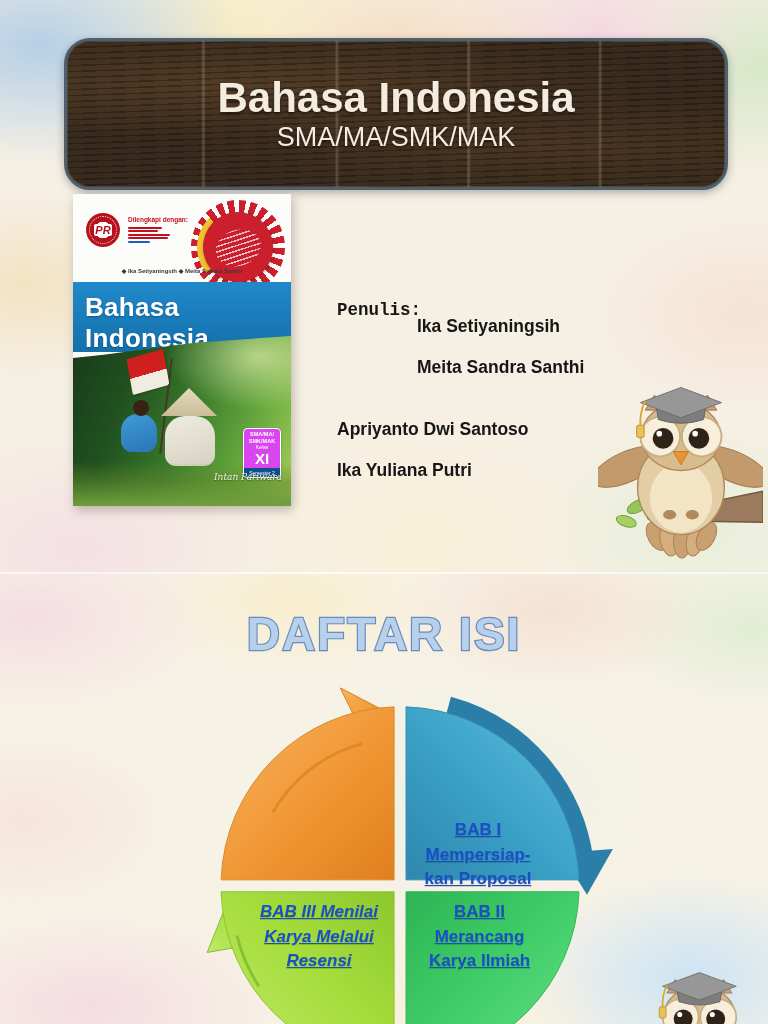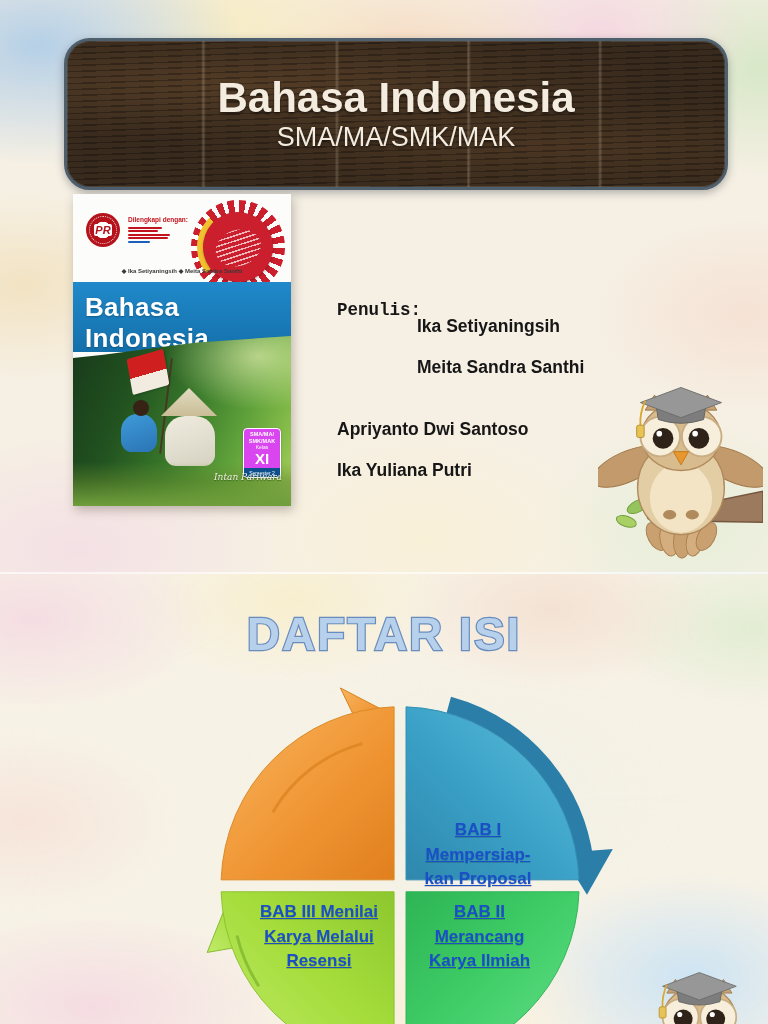--- a/index.html
+++ b/index.html
@@ -122,21 +122,21 @@
   .daftar-wrap{position:absolute;left:0;top:24px;width:700px;height:70px;}
   .cycle-diagram{position:absolute;left:180px;top:108px;width:460px;height:344px;}
   .cycle-svg{position:absolute;left:0;top:0;}
   .chapter-link{position:absolute;z-index:2;text-align:center;font-size:17px;font-weight:bold;
     line-height:1.45;white-space:pre-line;text-decoration:underline;cursor:pointer;
     text-shadow:0 1px 1px rgba(0,0,0,.15);}
   .link-blue{color:#1950c8;}
   .link-purple{color:#7b2e6f;}
   .pos-bab4{left:62px;top:104px;width:155px;}
   .pos-bab1{left:228px;top:96px;width:140px;margin-top:40px;}
-  .pos-bab3{left:50px;top:218px;width:178px;}
+  .pos-bab3{left:50px;top:218px;width:178px;font-style:italic;}
   .pos-bab2{left:232px;top:218px;width:135px;}
 </style>
 </head>
 <body>
 
 <div class="slide" id="slide1">
 
   <div class="wood-banner">
     <div class="banner-title">Bahasa Indonesia</div>
     <div class="banner-sub1">SMA/MA/SMK/MAK</div>

